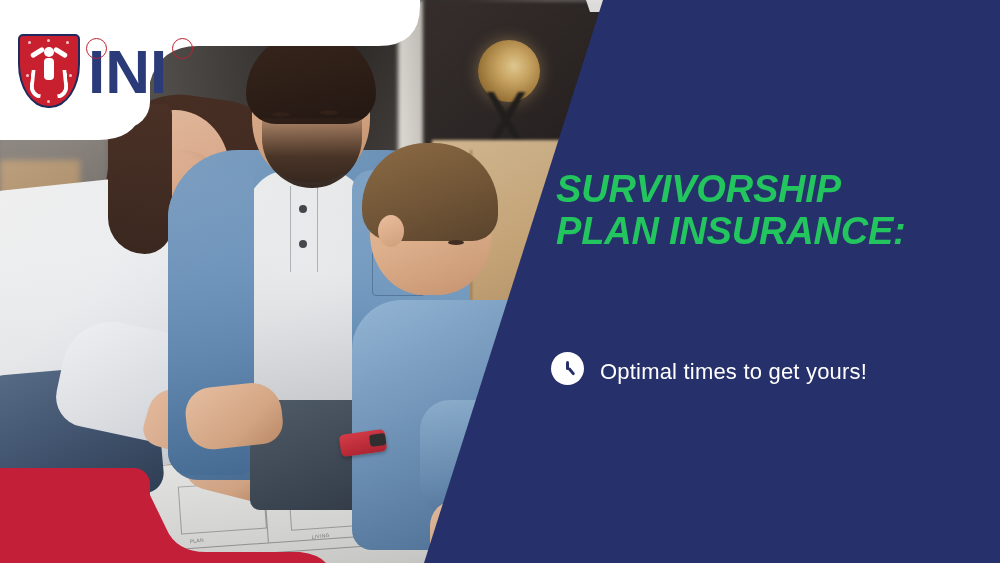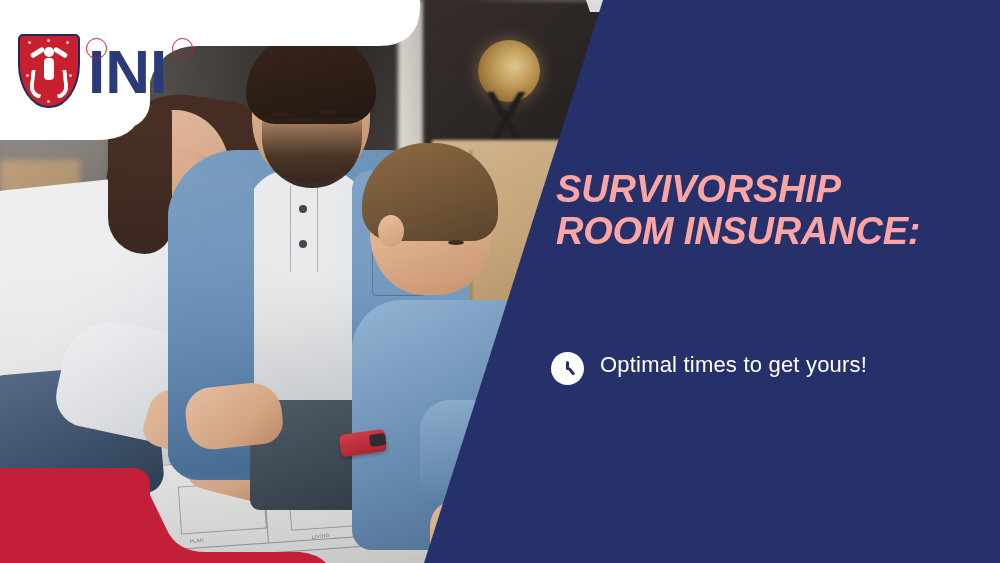--- a/index.html
+++ b/index.html
@@ -512,38 +512,38 @@
     left: 556px; top: 168px;
     width: 420px;
   }
   .headline-line {
     font-family: "Liberation Sans", sans-serif;
     font-weight: bold;
     font-style: italic;
     font-size: 38px;
     line-height: 42px;
     letter-spacing: -0.2px;
-    color: #fca5a5;
+    color: #22c55e;
     white-space: nowrap;
   }
   .subhead {
     position: absolute;
     left: 556px; top: 271px;
     font-family: "Liberation Sans", sans-serif;
     font-size: 28px;
     font-weight: normal;
     color: #ffffff;
     letter-spacing: 0.1px;
     white-space: nowrap;
   }
   .bullet-row {
     position: absolute;
     left: 551px; top: 352px;
     display: flex;
-    align-items: flex-start;
+    align-items: flex-end;
     gap: 16px;
   }
   .clock-icon {
     width: 33px; height: 33px;
     border-radius: 50%;
     background: #ffffff;
     position: relative;
     flex: none;
   }
   .clock-icon .hand-h {
@@ -695,21 +695,21 @@
   <div class="logo-word">
     <span class="lt">I</span>
     <span class="ring" style="left:-2px; top:2px;"></span>
     <span class="lt">N</span>
     <span class="lt">I</span>
     <span class="ring" style="left:84px; top:2px;"></span>
   </div>
 
   <div class="headline">
     <div class="headline-line">SURVIVORSHIP</div>
-    <div class="headline-line">ROOM INSURANCE:</div>
+    <div class="headline-line">PLAN INSURANCE:</div>
   </div>
 
 
   <div class="bullet-row">
     <div class="clock-icon">
       <div class="hand-h"></div>
       <div class="hand-m"></div>
     </div>
     <div class="bullet-text">Optimal times to get yours!</div>
   </div>

